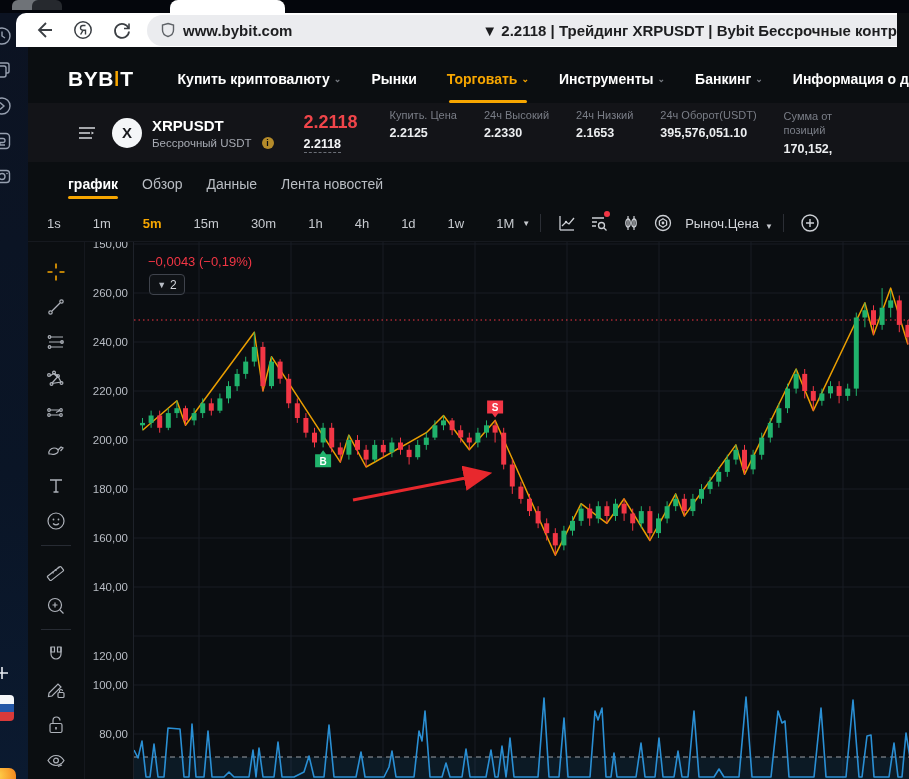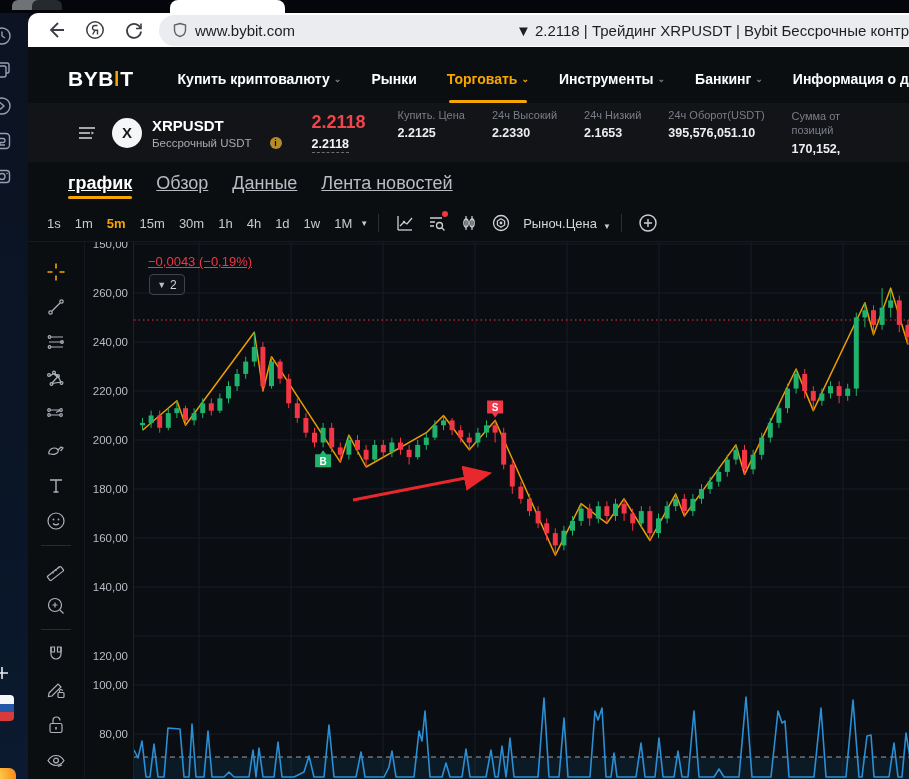--- a/index.html
+++ b/index.html
@@ -11,21 +11,21 @@
   .tabfrag1{left:12px;top:0;width:38px;height:10px;background:#6f7378;border-radius:6px 6px 0 0;}
   .tabfrag2{left:32px;top:0;width:30px;height:10px;background:#26292e;border-radius:6px 6px 0 0;}
   .tabactive{left:170px;top:0;width:115px;height:13px;background:#ffffff;border-radius:8px 8px 0 0;}
   #sidebar{left:0;top:13px;width:28px;height:766px;background:linear-gradient(180deg,#0c1322 0%,#0a1526 60%,#0b1a30 100%);overflow:hidden;}
   .sbicon{position:absolute;left:-9px;width:22px;height:22px;color:#97a0b0;}
   .sbicon svg{width:22px;height:22px;}
   #ruflag{position:absolute;left:-8px;top:682px;width:22px;height:26px;border-radius:4px;overflow:hidden;}
   #ruflag div{height:33.4%;}
   #alice{position:absolute;left:-10px;top:755px;width:26px;height:26px;border-radius:7px;background:radial-gradient(circle at 30% 30%,#ffd24d,#f68a1e 70%);}
   #sbplus{position:absolute;left:-6px;top:652px;width:16px;height:16px;color:#e8ecf2;}
-  #toolbar{left:28px;top:13px;width:881px;height:34px;background:#ffffff;border-radius:10px 0 0 0;display:flex;align-items:center;}
+  #toolbar{left:16px;top:13px;width:881px;height:34px;background:#ffffff;border-radius:10px 0 0 0;display:flex;align-items:center;font-weight:bold;}
   .binav{width:22px;height:22px;color:#3b3f44;margin-left:17px;flex:0 0 auto;}
   .binav svg{width:22px;height:22px;}
   #urlpill{margin-left:14px;height:31px;flex:1;background:#ebecef;border-radius:16px 0 0 16px;display:flex;align-items:center;overflow:hidden;}
   #shield{width:16px;height:16px;color:#5f6368;margin-left:13px;flex:0 0 auto;}
   #url{font-size:15px;color:#1d1e20;margin-left:7px;white-space:nowrap;}
   #ptitle{font-size:15px;color:#1d1e20;margin-left:auto;white-space:nowrap;padding-left:20px;}
   
   #site{left:28px;top:55px;width:701px;height:724px;background:#0b0e11;}
   #bnav{left:0;top:0;width:881px;height:48px;display:flex;align-items:center;}
   #logo{margin-left:40px;font-size:21px;font-weight:bold;color:#fff;letter-spacing:.5px;}
@@ -35,58 +35,58 @@
   .bnav-item .caret{color:#7a7e85;font-size:9px;}
   .bnav-item.active{color:#f7a600;}
   .bnav-item.active .caret{color:#f7a600;}
   .bnav-item.active:after{content:"";position:absolute;left:2px;right:2px;bottom:0;height:3px;background:#f7a600;border-radius:2px;}
   
   #ticker{left:0;top:48px;width:881px;height:59px;background:#131418;display:flex;align-items:center;overflow:hidden;}
   #sliders{width:18px;height:16px;margin-left:50px;flex:0 0 auto;color:#d6d8dc;}
   #coin{width:30px;height:30px;border-radius:50%;background:#f4f6f8;margin-left:16px;flex:0 0 auto;display:flex;align-items:center;justify-content:center;color:#16181c;font-weight:bold;font-size:15px;}
   #symcol{margin-left:10px;flex:0 0 auto;}
   #symname{font-size:15px;font-weight:bold;color:#fff;}
-  #symsub{font-size:11.5px;color:#a7abb3;margin-top:3px;display:flex;align-items:center;gap:18px;}
+  #symsub{font-size:11.5px;color:#a7abb3;margin-top:3px;display:flex;align-items:center;gap:10px;}
   #infoi{width:12px;height:12px;border-radius:50%;background:#b58b2a;color:#0b0e11;font-size:9px;font-weight:bold;display:inline-flex;align-items:center;justify-content:center;}
   #pricecol{margin-left:30px;flex:0 0 auto;}
   #lastprice{font-size:18px;font-weight:bold;color:#ef454a;}
   #markprice{font-size:12.5px;font-weight:bold;color:#f4f5f7;margin-top:4px;border-bottom:1px dashed #6a6e76;display:inline-block;padding-bottom:1px;}
   #stats{display:flex;margin-left:32px;gap:27px;}
   .stat .lb{font-size:11px;color:#7a7e87;white-space:nowrap;}
   .stat .vl{font-size:12.5px;font-weight:bold;color:#eceef0;margin-top:5px;white-space:nowrap;}
   .stat .vl.up{color:#20b26c;}
   .stat.wrap{width:56px;}
   .stat.wrap .lb{white-space:normal;line-height:1.3;}
   
   #ptabs{left:0;top:107px;width:881px;height:43px;display:flex;align-items:center;gap:24px;padding-left:40px;}
-  .ptab{font-size:18px;color:#b9bdc3;position:relative;height:43px;display:flex;align-items:center;text-decoration:underline;}
+  .ptab{font-size:14px;color:#b9bdc3;position:relative;height:43px;display:flex;align-items:center;}
   .ptab.active{color:#ffffff;font-weight:bold;}
   .ptab.active:after{content:"";position:absolute;left:0;right:0;bottom:6px;height:3px;background:#f7a600;border-radius:2px;}
   
   #ctoolbar{left:0;top:150px;width:881px;height:37px;display:flex;align-items:center;border-bottom:1px solid #16191f;}
-  #tfs{display:flex;align-items:center;gap:0;margin-left:12px;}
+  #tfs{display:flex;align-items:center;gap:18px;margin-left:12px;}
   .tf{font-size:13px;color:#c7cacf;padding:4px 7px;cursor:default;}
   .tf.active{color:#f7a600;font-weight:bold;}
   .tfcaret{color:#c7cacf;font-size:8px;margin-left:1px;}
   .vdiv{width:1px;height:18px;background:#2b2e35;margin:0 10px;}
   .cticon{width:20px;height:20px;color:#cdd0d5;margin:0 6px;position:relative;}
   .cticon svg{width:20px;height:20px;}
   .reddot{position:absolute;right:-1px;top:-2px;width:6px;height:6px;border-radius:50%;background:#f23645;}
   #ordertype{font-size:13px;color:#d2d5da;margin-left:6px;display:flex;align-items:flex-end;gap:5px;}
   #ordertype .tfcaret{font-size:8px;}
   
   #drawbar{left:0;top:187px;width:57px;height:537px;border-right:1px solid #15181e;display:flex;flex-direction:column;align-items:center;padding-top:12px;}
   .dtool{width:26px;height:26px;margin:5px 0;color:#aeb2ba;display:flex;align-items:center;justify-content:center;}
   .dtool svg{width:22px;height:22px;}
   .dtool.active{color:#f7a600;}
   .ddiv{width:30px;height:1px;background:#272b33;margin:6px 0;}
   #axiscol{left:57px;top:187px;width:48px;height:537px;overflow:hidden;}
   .ylab{position:absolute;right:5px;font-size:11.5px;color:#b8bcc4;transform:translateY(-50%);}
   #plot{left:105px;top:187px;width:776px;height:537px;border-left:1px solid #1e222a;overflow:hidden;background:#0a0d11;}
-  #chg{position:absolute;left:14px;top:12px;font-size:13px;color:#f23645;text-decoration:underline;}
+  #chg{position:absolute;left:14px;top:12px;font-size:13px;color:#f23645;}
   #collapse{position:absolute;left:15px;top:32px;width:36px;height:21px;border:1px solid #3f434c;border-radius:4px;color:#d3d6db;font-size:12px;display:flex;align-items:center;justify-content:center;gap:4px;background:rgba(19,22,27,.6);}
   #collapse .cv{font-size:9px;color:#b8bcc4;}
 </style>
 </head>
 <body>
 
 <div id="stage">
 
   <div id="topstrip" class="abs">
     <div class="tabfrag1 abs"></div>

